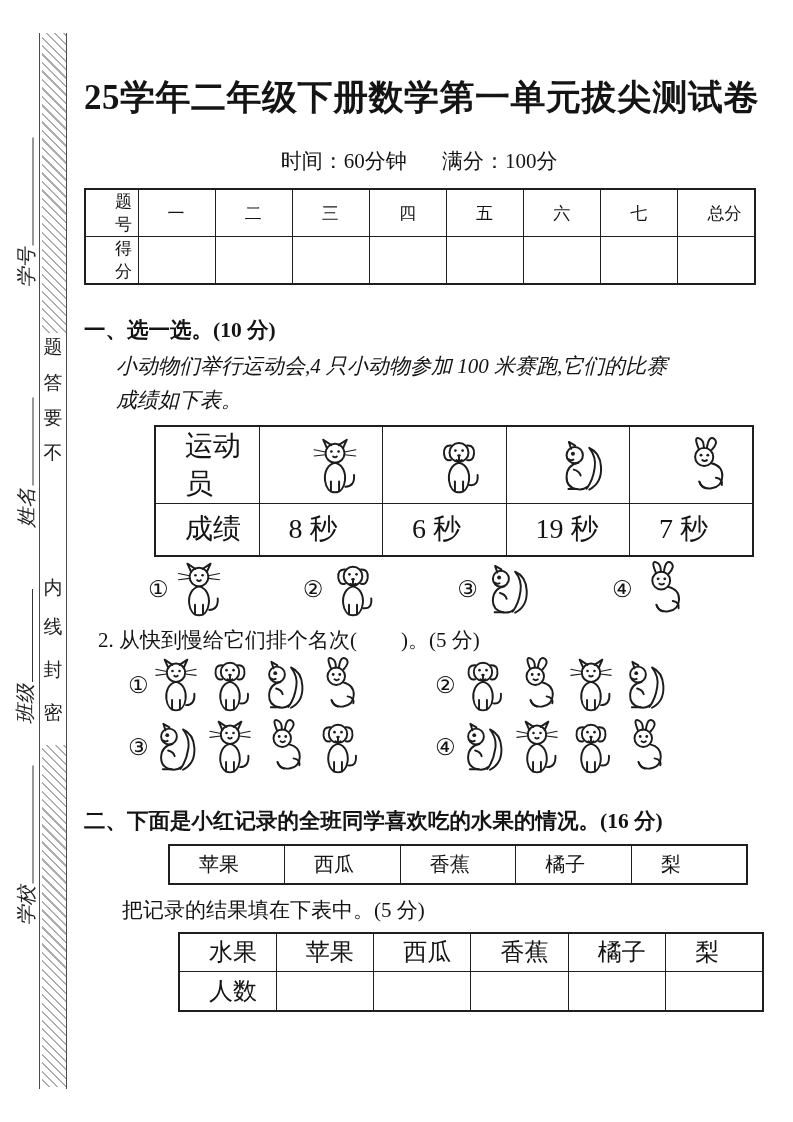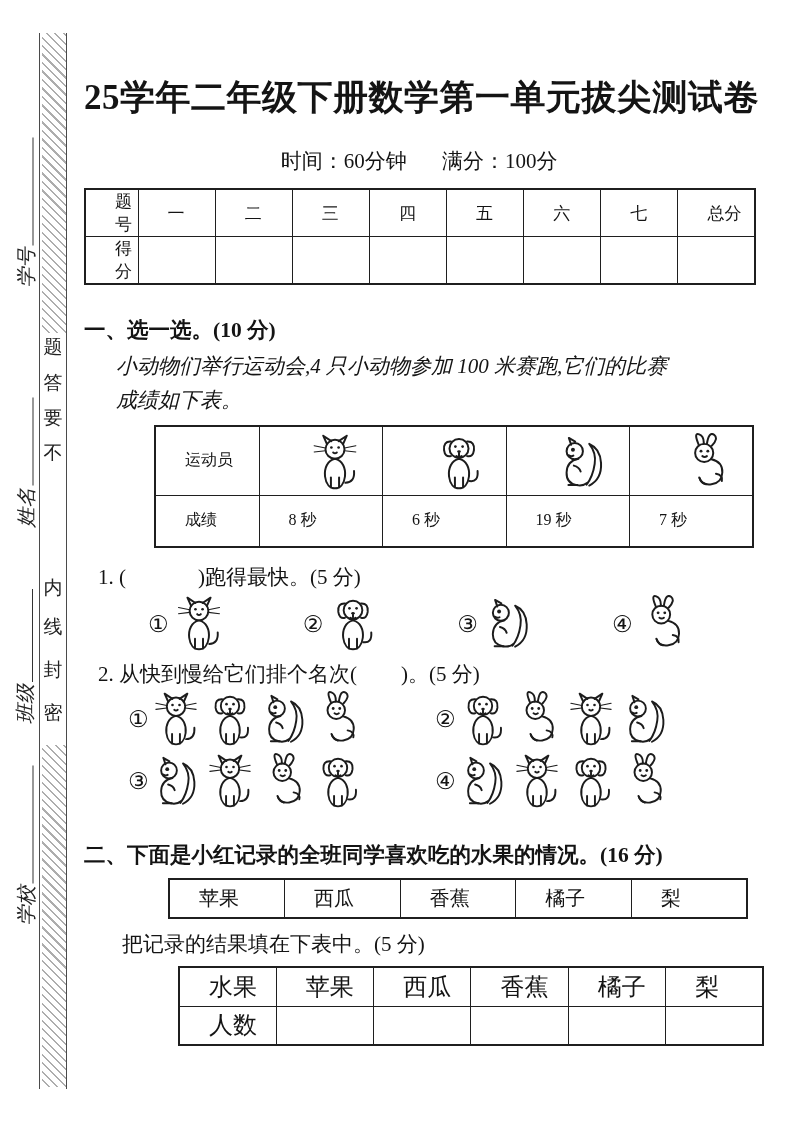--- a/index.html
+++ b/index.html
@@ -52,21 +52,21 @@
   td { border:1.3px solid #1f1f1f; text-align:left; vertical-align:middle; overflow:hidden;padding-left:29px; }
 
   .score-table { margin-top:13px; width:672px; border:2px solid #1f1f1f; }
   .score-table td { height:32px; font-size:17px; }
   .score-table td.corner { width:53px; }
 
   .sec-heading { margin-top:30px; font-size:21.5px; font-weight:bold; }
   .intro { margin-top:5px; padding-left:32px; font-size:21px; line-height:1.62;font-style:italic; }
 
   .race-table { margin:8px 0 0 70px; width:600px; border:2px solid #1f1f1f; }
-  .race-table td { font-size:16px; }
+  .race-table td { font-size:28px; }
   .race-table .label-col { width:104px; }
   .race-table tr.animals-row td { height:69px; }
   .race-table tr.score-row td { height:52px; }
   .race-table .animal-cell svg { height:58px; width:62px; display:block; margin:2px auto 0; }
 
   .q-line { margin-top:15px; padding-left:14px; font-size:21px; }
   .blank-q1 { display:inline-block; width:72px; }
   .blank-q2 { display:inline-block; width:44px; }
 
   .q1-options { margin-top:4px; padding-left:64px; display:flex; align-items:center; gap:74px; }
@@ -248,23 +248,20 @@
       <tr class="score-row">
         <td class="label-col">成绩</td>
         <td>8 秒</td>
         <td>6 秒</td>
         <td>19 秒</td>
         <td>7 秒</td>
       </tr>
     </tbody>
       </table>
 
-    <div class="q-line">
-      <span>1. (</span><span class="blank-q1"></span><span>)跑得最快。(5 分)</span>
-    </div>
 
     <div class="q1-options">
       <span class="opt">
         <span class="opt-num">①</span>
         <span class="animal-slot">
             <svg viewBox="0 0 64 64">
               <use href="#sym-cat"></use>
             </svg>
           </span>
       </span>

